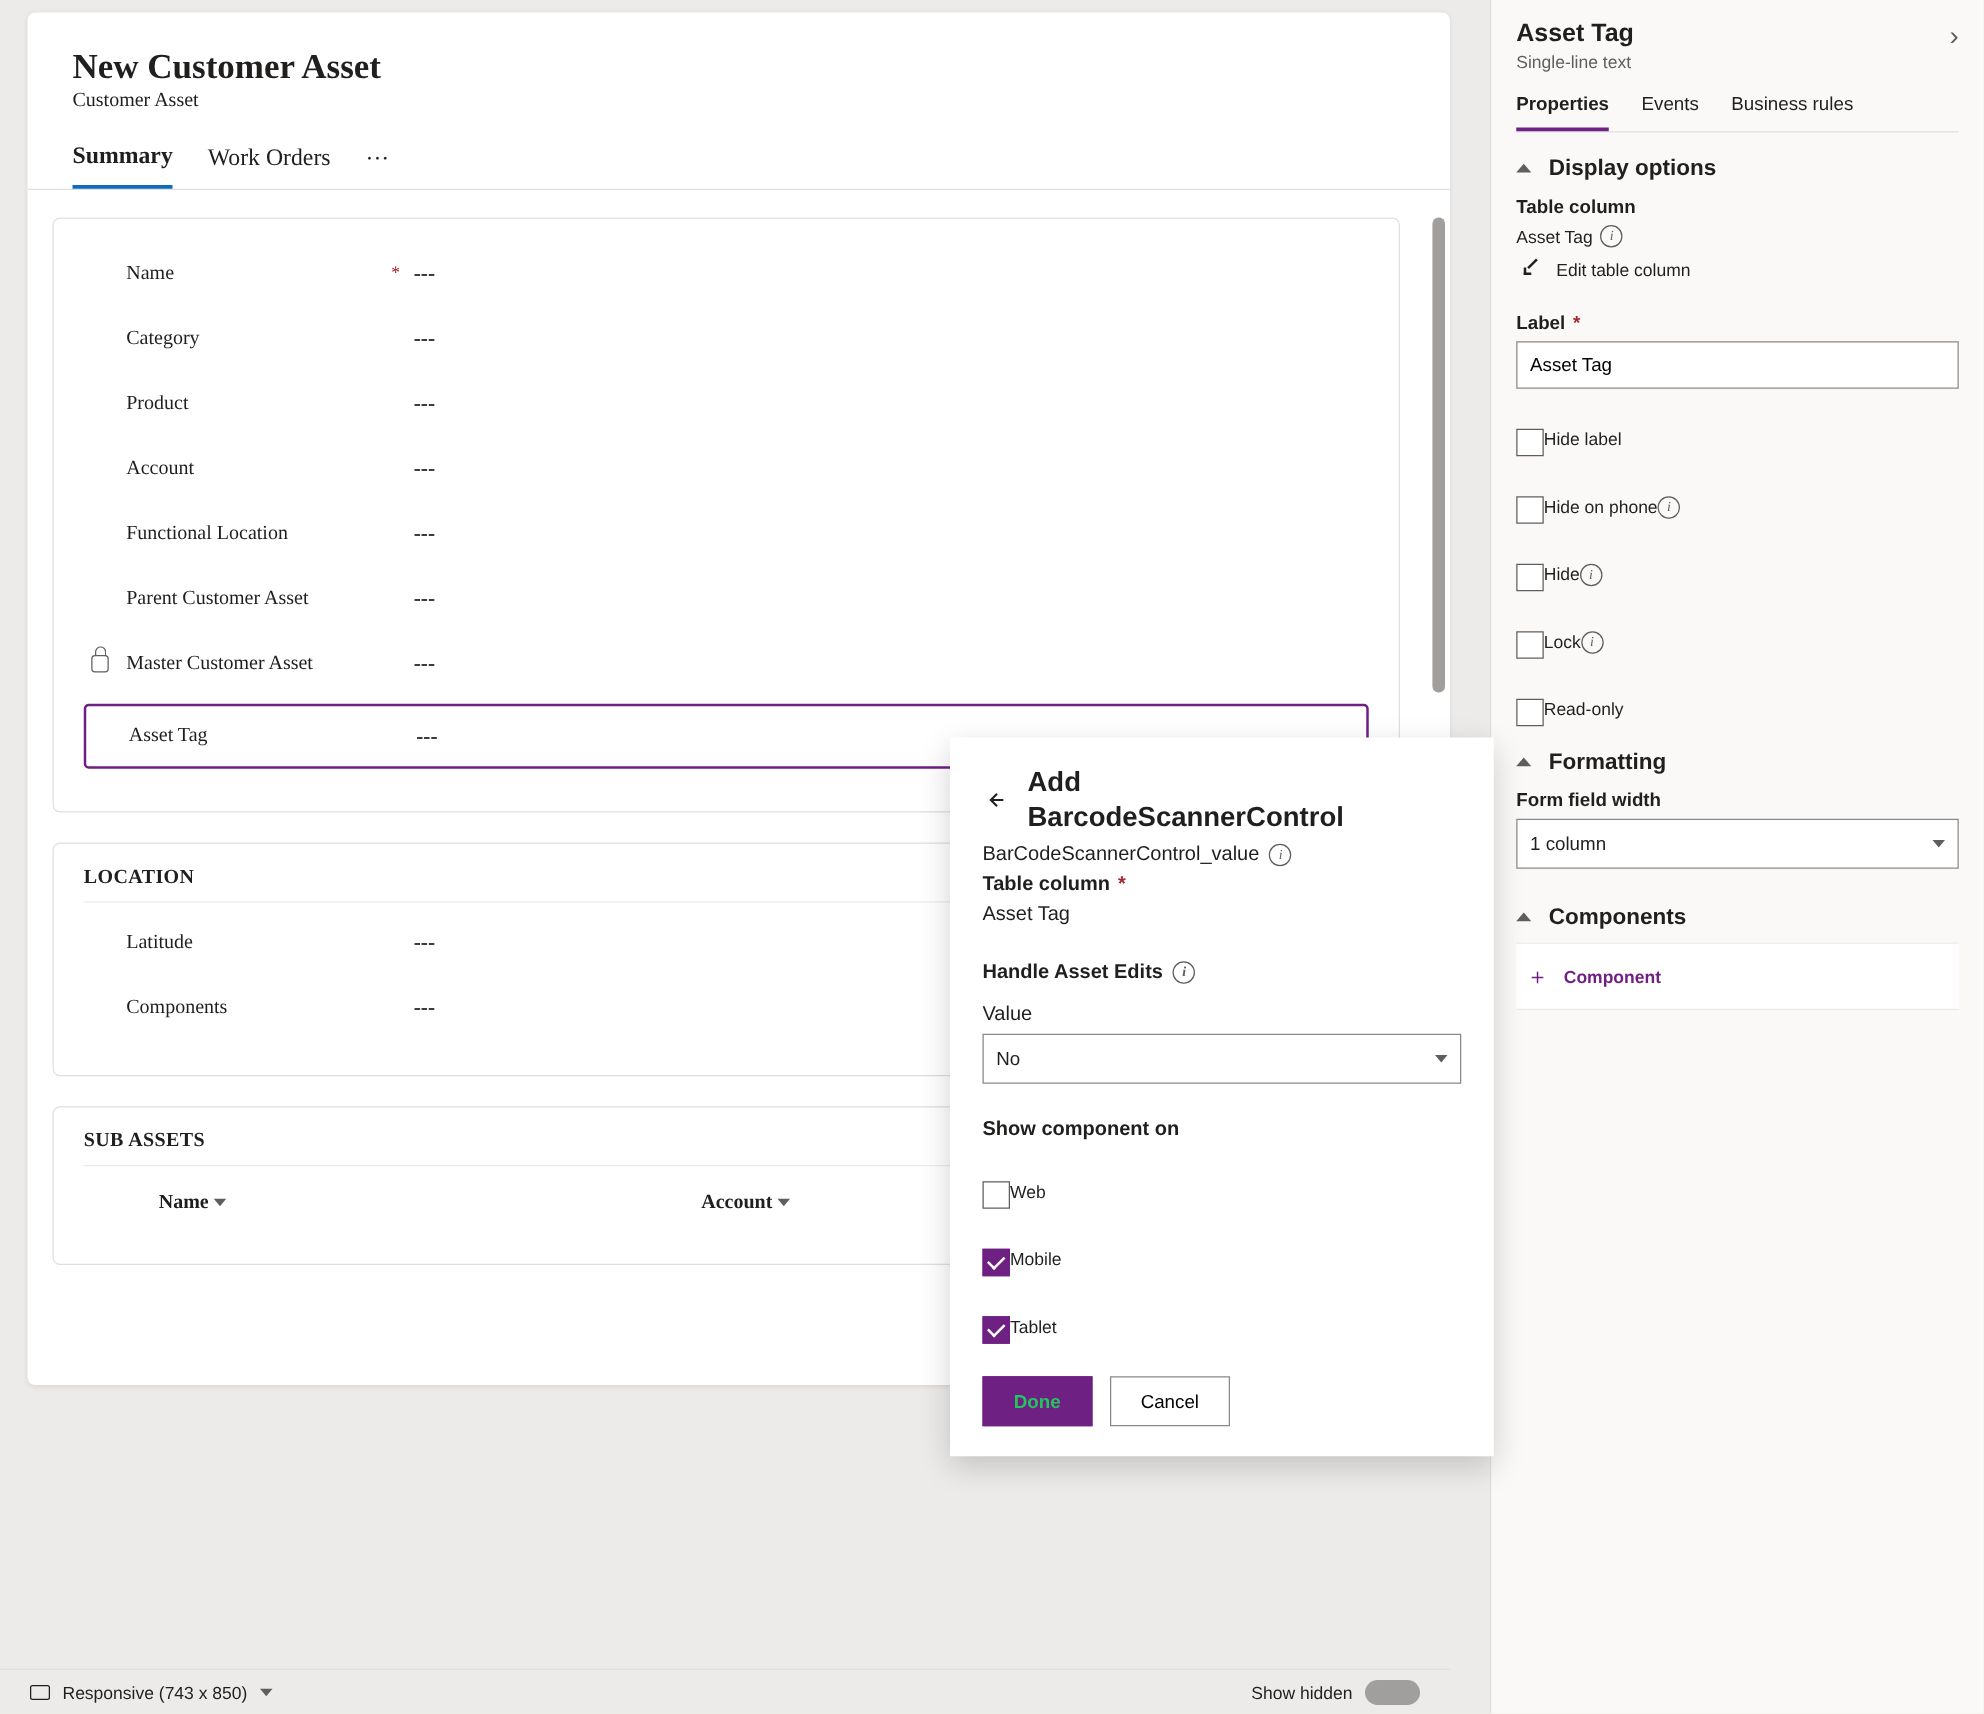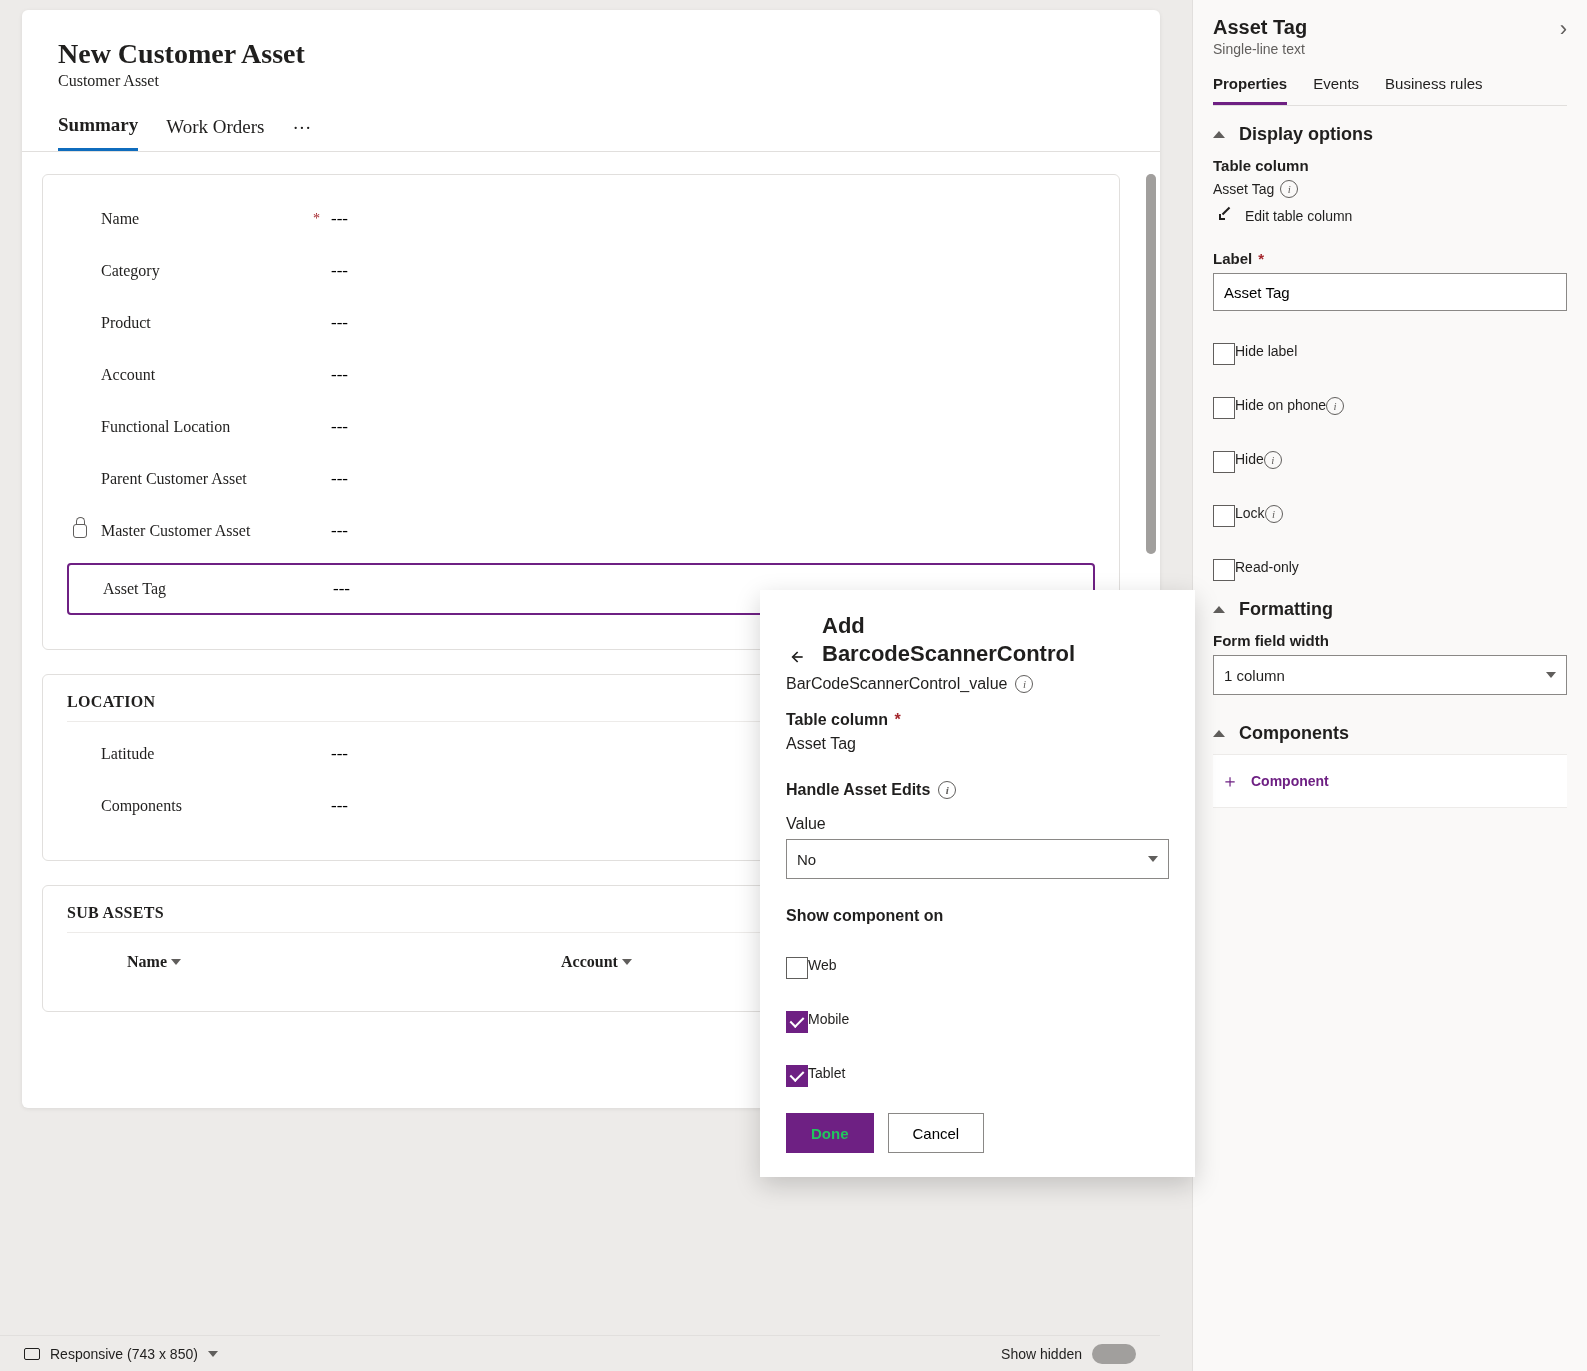--- a/index.html
+++ b/index.html
@@ -212,28 +212,28 @@
   
   .popover {
     position:absolute;
     left: 760px; top: 590px;
     width: 435px;
     background:#fff;
     box-shadow: 0 8px 24px rgba(0,0,0,.18);
     padding: 22px 26px 24px 26px;
     z-index: 50;
   }
-  .pop-header { display:flex; align-items:flex-end; gap:16px;}
+  .pop-header { display:flex; align-items:center; gap:16px;}
   .back-arrow {
     width:20px;height:20px; cursor:pointer; color:#201F1E;
   }
   .back-arrow svg { width:20px;height:20px;}
   .pop-title { font-size:22px; font-weight:600; line-height:1.25;}
   .pop-sub { display:flex; align-items:center; gap:8px; font-size:16px; margin-top:8px;}
-  .pop-label { font-size:16px; font-weight:600; margin-top:18px;}
+  .pop-label { font-size:16px; font-weight:600; margin-top:6px;}
   .pop-val { font-size:16px; margin-top:6px;}
   .pop-footer { display:flex; gap:14px; margin-top:26px;}
   .btn {
     height:40px; padding:0 24px; font-size:15px; border:1px solid #8A8886; background:#fff; cursor:pointer;
   }
   .btn.primary { background:#6E2083; border-color:#6E2083; color:#22c55e; font-weight:600;}
 
   .plus { font-size:18px; color:#6E2083; font-weight:400;}
   .comp-link { display:flex; align-items:center; gap:12px; color:#6E2083; font-weight:600; padding:14px 8px; background:#fff; border:1px solid #EDEBE9; border-left:0;border-right:0; margin-top:8px; cursor:pointer;}
   .lock-icon { display:inline-block; width:14px; height:14px; border:1.5px solid #605E5C; border-radius:3px; position:relative;}

